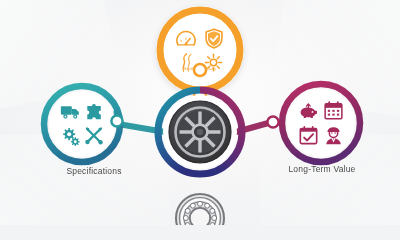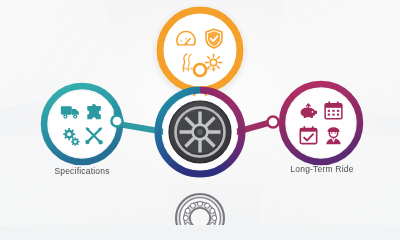--- a/index.html
+++ b/index.html
@@ -170,21 +170,21 @@
           <line x1="3.4" y1="3.2" x2="16.8" y2="16.6"></line>
           <line x1="17.2" y1="3.2" x2="4.2" y2="16.2"></line>
         </g>
         <path d="M2.2 1.2 l3.4 1.1 l-1.1 3.4 l-2.6-2.6 Z" fill="#2a9aa0"></path>
         <path d="M18.6 1.2 l-3.4 1.1 l1.1 3.4 l2.6-2.6 Z" fill="#2a9aa0"></path>
         <circle cx="17.4" cy="17.1" r="2.3" fill="#2a9aa0"></circle>
         <circle cx="3.6" cy="16.8" r="2.3" fill="#2a9aa0"></circle>
       </svg>
     </div>
   </div>
-  <div class="lbl" style="left:22px;top:166px;width:120px;">Specifications</div>
+  <div class="lbl" style="left:34px;top:166px;width:120px;">Specifications</div>
 
   <svg style="position:absolute;left:108px;top:112px;width:18px;height:18px;">
     <circle cx="9" cy="9" r="5.6" fill="#ffffff" stroke="#2a9aa0" stroke-width="2.5"></circle>
   </svg>
 
   <div class="node" style="left:278px;top:80px;width:86px;height:86px;">
     <svg width="86" height="86" viewBox="0 0 86 86" style="position:absolute;left:0;top:0;">
       <defs>
         <linearGradient id="magGrad" x1="0.15" y1="0" x2="0.4" y2="1">
           <stop offset="0%" stop-color="#b52f66"></stop>
@@ -232,21 +232,21 @@
       <svg width="19" height="19" viewBox="0 0 20 20">
         <path d="M3.6 6.4 a6.4 5.2 0 0 1 12.8 0 Z" fill="#a52a5c"></path>
         <circle cx="10" cy="7.6" r="4.4" fill="none" stroke="#a52a5c" stroke-width="1.6"></circle>
         <circle cx="8.3" cy="7.4" r=".8" fill="#a52a5c"></circle>
         <circle cx="11.7" cy="7.4" r=".8" fill="#a52a5c"></circle>
         <path d="M2.4 19.2 c.5-4 3.6-6 7.6-6 s7.1 2 7.6 6 Z" fill="#a52a5c"></path>
         <path d="M8.6 13.2 L10 16 l1.4-2.8" fill="none" stroke="#ffffff" stroke-width="1.2"></path>
       </svg>
     </div>
   </div>
-  <div class="lbl" style="left:262px;top:164px;width:120px;">Long-Term Ride</div>
+  <div class="lbl" style="left:262px;top:164px;width:120px;">Long-Term Value</div>
 
   <svg style="position:absolute;left:264px;top:113px;width:18px;height:18px;">
     <circle cx="9" cy="9" r="5.6" fill="#ffffff" stroke="#a52a5c" stroke-width="2.5"></circle>
   </svg>
 
   <div class="node" style="left:154px;top:86px;width:92px;height:92px;">
     <svg width="92" height="92" viewBox="0 0 92 92" style="position:absolute;left:0;top:0;">
       <defs>
         <linearGradient id="hubRingL" x1="0.1" y1="0" x2="0.55" y2="1">
           <stop offset="0%" stop-color="#1f9aa8"></stop>

